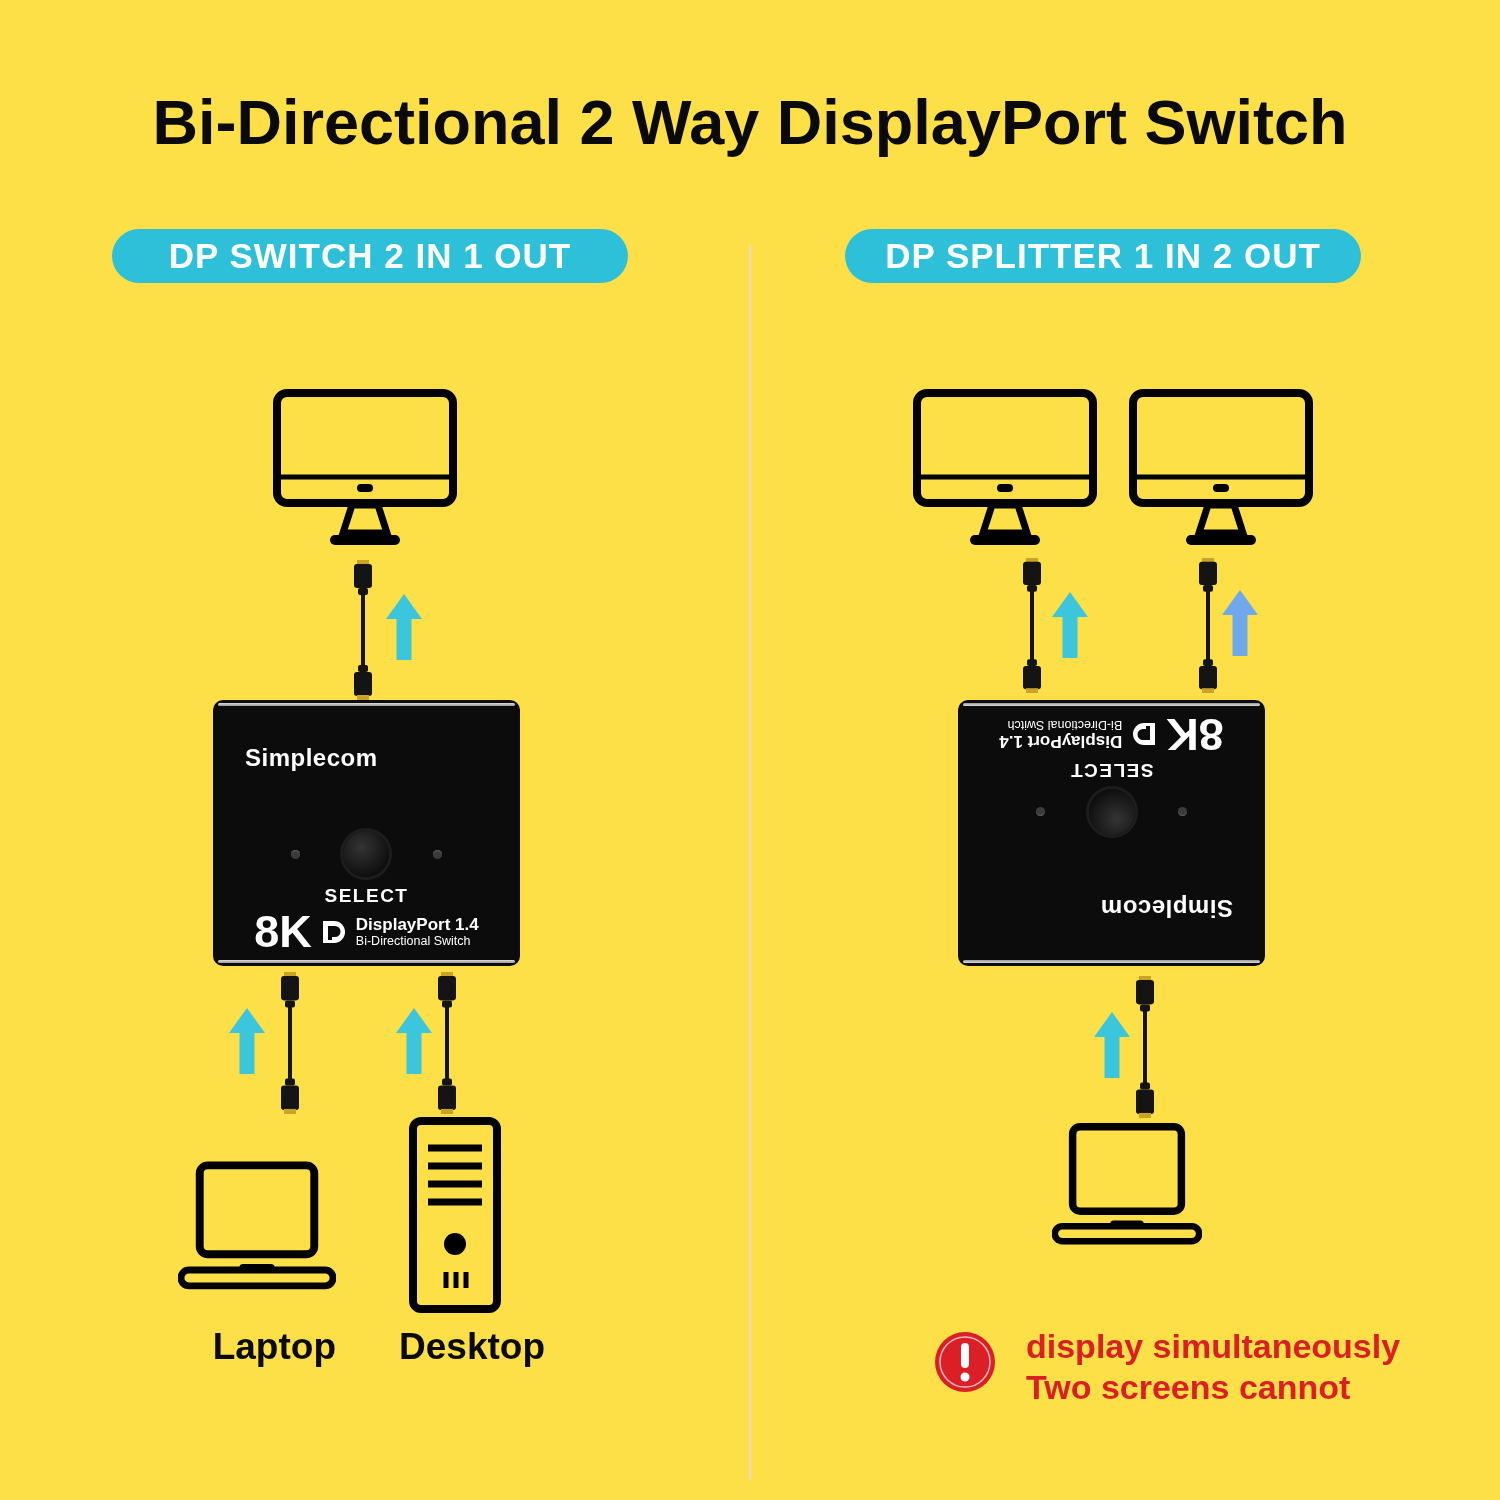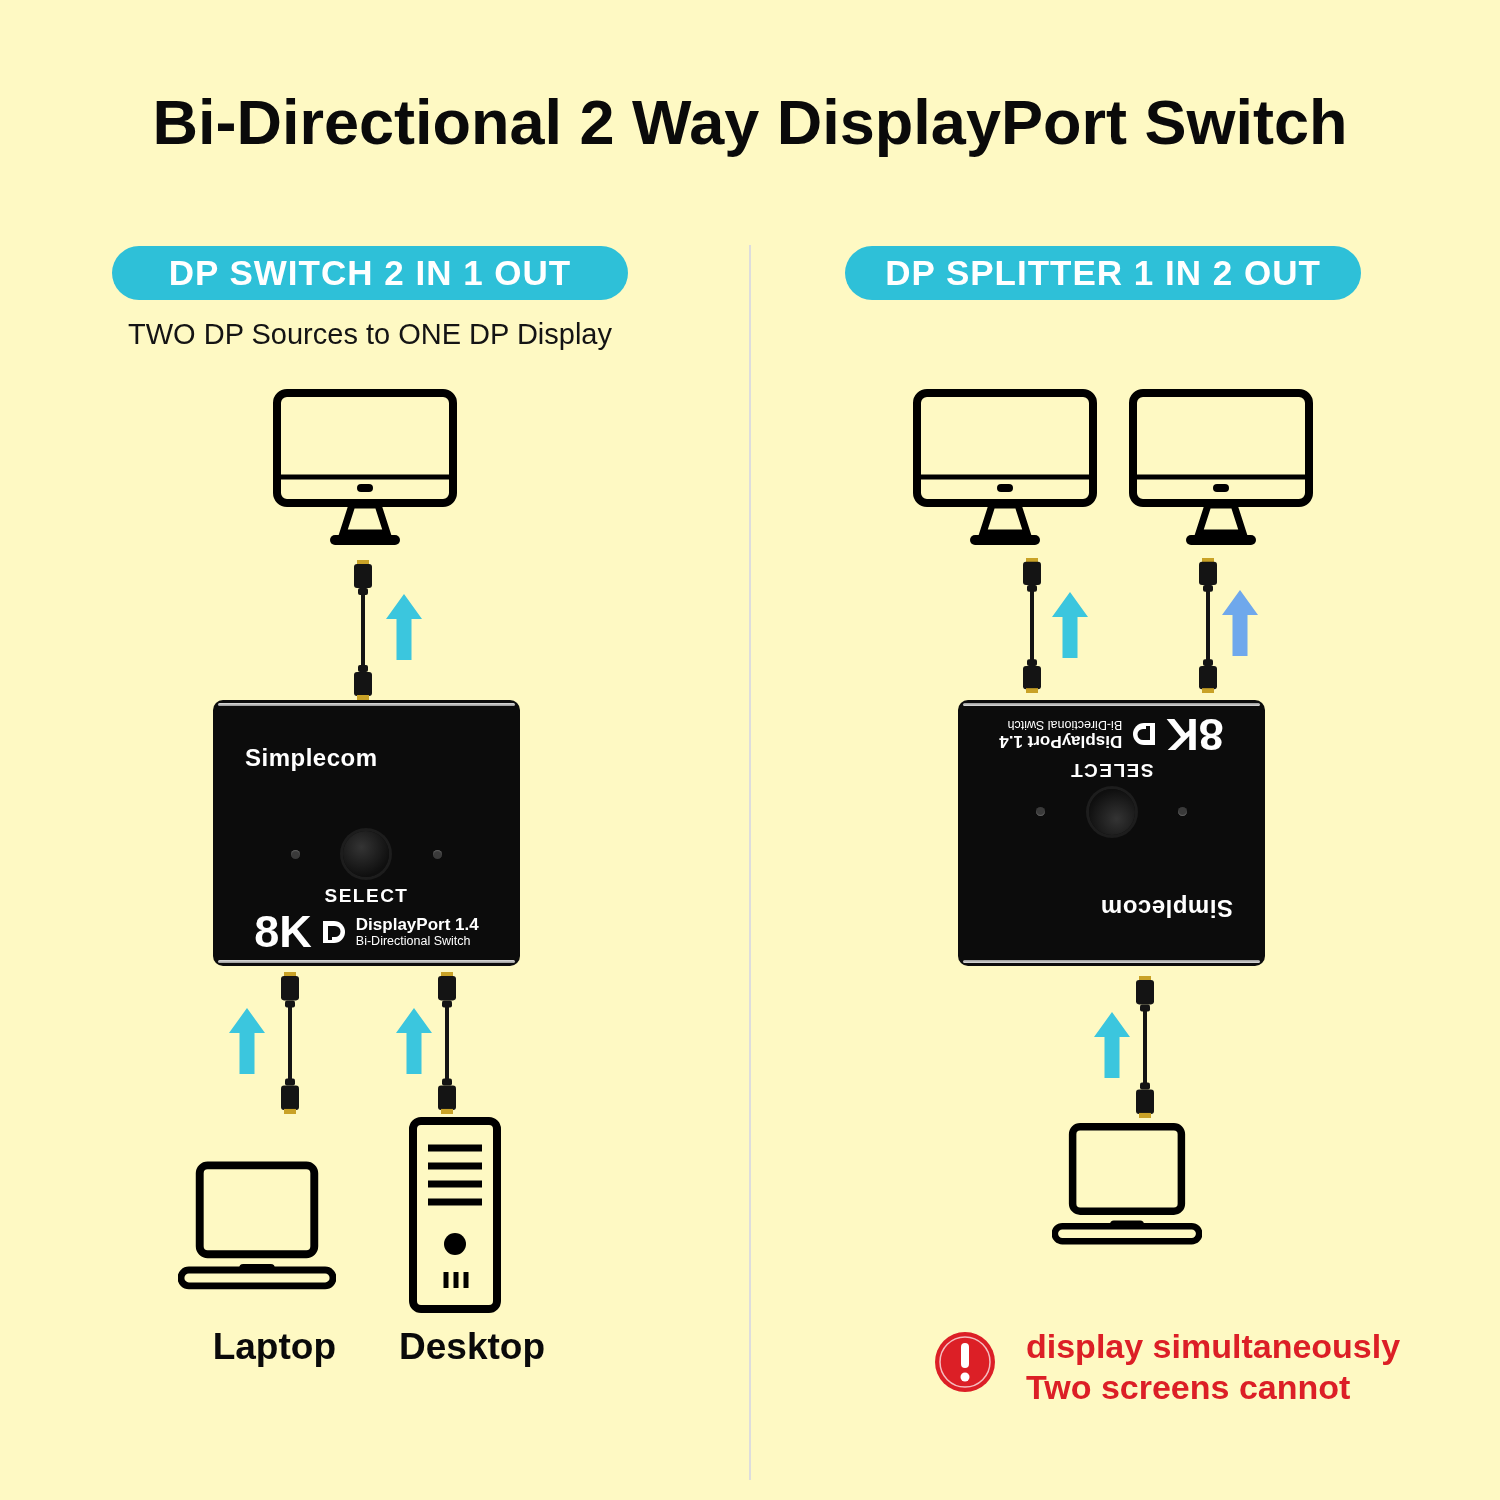--- a/index.html
+++ b/index.html
@@ -1,27 +1,27 @@
 <!DOCTYPE html>
 <html><head>
 <meta charset="utf-8">
 <style>
   html,body { margin:0; padding:0; background:#fff; }
   .canvas {
-    position:relative; width:1500px; height:1500px; background:#fef9c3;
+    position:relative; width:1500px; height:1500px; background:#fde047;
     font-family:"Liberation Sans", sans-serif; overflow:hidden; color:#0a0a0a;
   }
   .title {
     position:absolute; top:86px; left:0; width:100%; text-align:center;
     font-size:63px; font-weight:bold; color:#0a0a0a;
   }
   .divider { position:absolute; left:749px; top:245px; width:2px; height:1235px; background:#dddddd; }
 
   .badge {
-    position:absolute; top:246px; height:54px; width:516px; border-radius:27px;
+    position:absolute; top:229px; height:54px; width:516px; border-radius:27px;
     background:#2EC0D8; color:#fff; font-size:35px; font-weight:bold; letter-spacing:1px;
     display:flex; align-items:center; justify-content:center;
   }
   .badge.left { left:112px; }
   .badge.right { left:845px; }
 
   .subtitle { position:absolute; top:318px; font-size:29px; color:#141414; text-align:center; }
   .subtitle.left { left:70px; width:600px; }
   .subtitle.right { left:815px; width:580px; }
 
@@ -73,21 +73,20 @@
 </style>
 </head>
 <body>
 
 <div class="canvas">
 
   <div class="title">Bi-Directional 2 Way DisplayPort Switch</div>
   <div class="divider"></div>
 
   <div class="badge left">DP SWITCH 2 IN 1 OUT</div>
-  <div class="subtitle left">TWO DP Sources to ONE DP Display</div>
 
   <svg class="abs" style="left:272px; top:388px;" width="186" height="168" viewBox="0 0 186 168">
     <rect x="5" y="5" width="176" height="110" rx="10" fill="none" stroke="#000" stroke-width="8"></rect>
     <line x1="7" y1="89" x2="179" y2="89" stroke="#000" stroke-width="5"></line>
     <rect x="85" y="96" width="16" height="8" rx="4" fill="#000"></rect>
     <path d="M80 117 L106 117 L115 145 L71 145 Z" fill="none" stroke="#000" stroke-width="7"></path>
     <rect x="58" y="147" width="70" height="10" rx="5" fill="#000"></rect>
   </svg>
 
   <svg class="abs" style="left:350px; top:560px;" width="26" height="140" viewBox="0 0 26 140" preserveAspectRatio="none">

